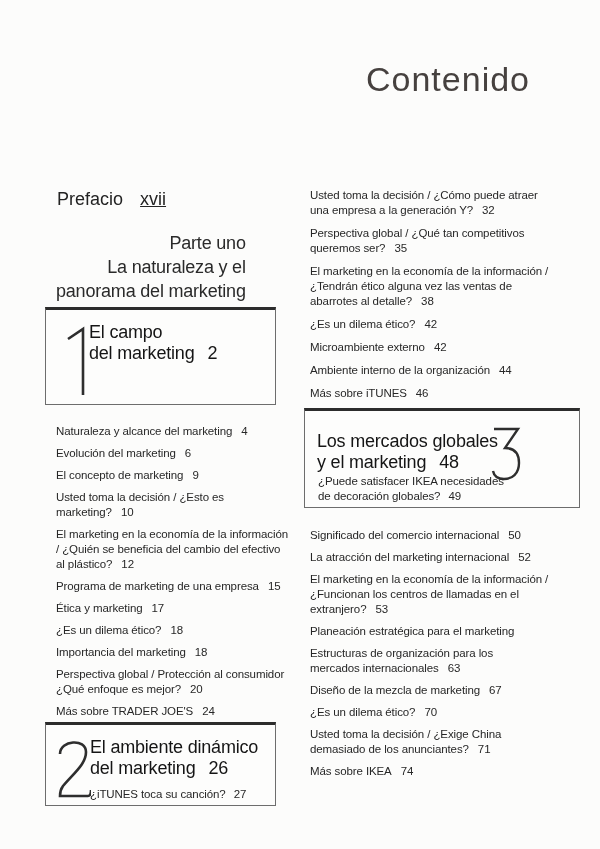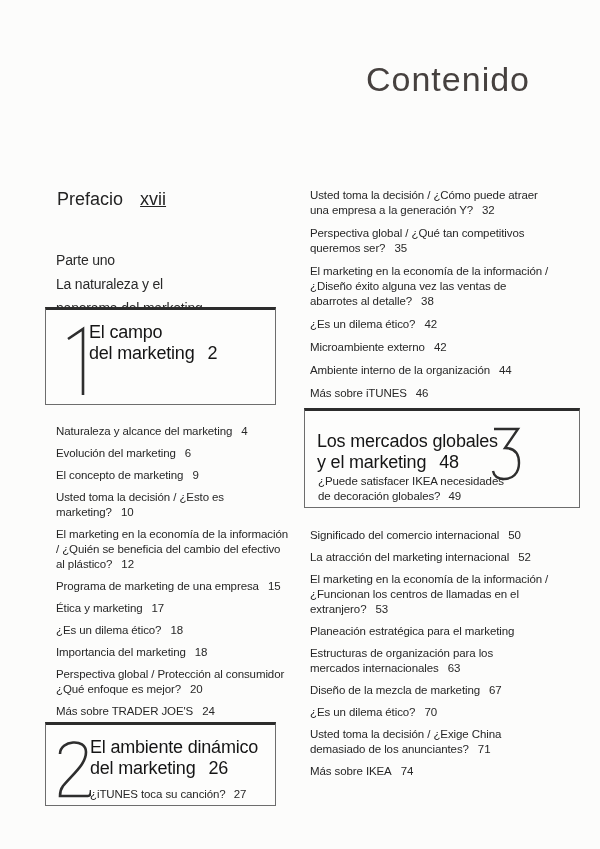--- a/index.html
+++ b/index.html
@@ -2,22 +2,22 @@
 <html><head>
 <meta charset="utf-8">
 <style>
   html,body{margin:0;padding:0;background:#e8e8e8;}
   .page{position:relative;width:600px;height:849px;background:#fcfcfb;
         font-family:"Liberation Sans",sans-serif;color:#2c2c2c;overflow:hidden;margin:0 auto;}
   .page-title{position:absolute;left:366px;top:60px;font-size:34px;font-weight:400;
         color:#46413f;letter-spacing:1px;}
   .prefacio{position:absolute;left:57px;top:189px;font-size:18px;color:#232323;white-space:nowrap;}
   .prefacio .pg{margin-left:17px;text-decoration:underline;}
-  .part-heading{position:absolute;left:56px;top:248px;font-size:14px;line-height:24px;
-        color:#2a2a2a;letter-spacing:-0.2px;white-space:nowrap;}
+  .part-heading{position:absolute;left:56px;top:231px;font-size:18px;line-height:24px;
+        color:#2a2a2a;letter-spacing:-0.2px;white-space:nowrap;text-align:right;}
   .chapter-box{position:absolute;background:#fdfdfc;border:1px solid #6d6d6d;
         border-top:3px solid #2c2c2c;box-sizing:border-box;}
   #box1{left:45px;top:307px;width:231px;height:98px;}
   #box2{left:45px;top:722px;width:231px;height:84px;}
   #box3{left:304px;top:408px;width:276px;height:100px;}
   .numeral{position:absolute;}
   .numeral path{fill:none;stroke:#2e2e2e;stroke-linecap:butt;stroke-linejoin:miter;}
   .num1{left:17px;top:15px;width:30px;height:72px;}
   .num2{left:9px;top:13px;width:36px;height:62px;}
   .num3{left:186px;top:15px;width:30px;height:56px;}
@@ -126,21 +126,21 @@
       <div class="toc-item">
         <div class="toc-line">Usted toma la decisión / ¿Cómo puede atraer</div>
         <div class="toc-line">una empresa a la generación Y?<span class="pg">32</span></div>
       </div>
       <div class="toc-item">
         <div class="toc-line">Perspectiva global / ¿Qué tan competitivos</div>
         <div class="toc-line">queremos ser?<span class="pg">35</span></div>
       </div>
       <div class="toc-item">
         <div class="toc-line">El marketing en la economía de la información /</div>
-        <div class="toc-line">¿Diseño éxito alguna vez las ventas de</div>
+        <div class="toc-line">¿Tendrán ético alguna vez las ventas de</div>
         <div class="toc-line">abarrotes al detalle?<span class="pg">38</span></div>
       </div>
       <div class="toc-item">
         <div class="toc-line">¿Es un dilema ético?<span class="pg">42</span></div>
       </div>
       <div class="toc-item">
         <div class="toc-line">Microambiente externo<span class="pg">42</span></div>
       </div>
       <div class="toc-item">
         <div class="toc-line">Ambiente interno de la organización<span class="pg">44</span></div>

